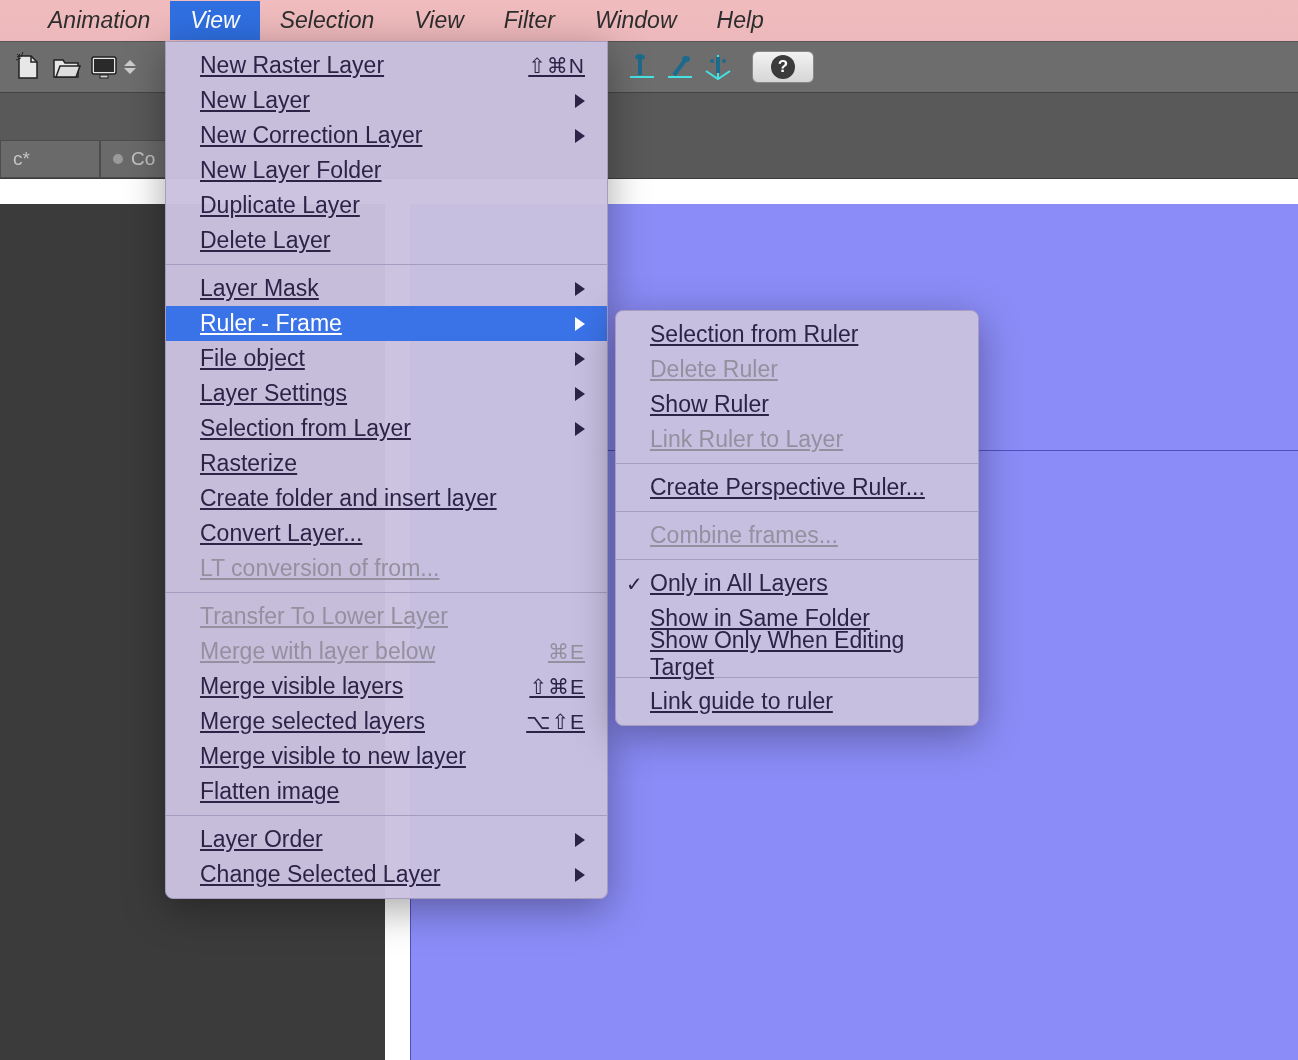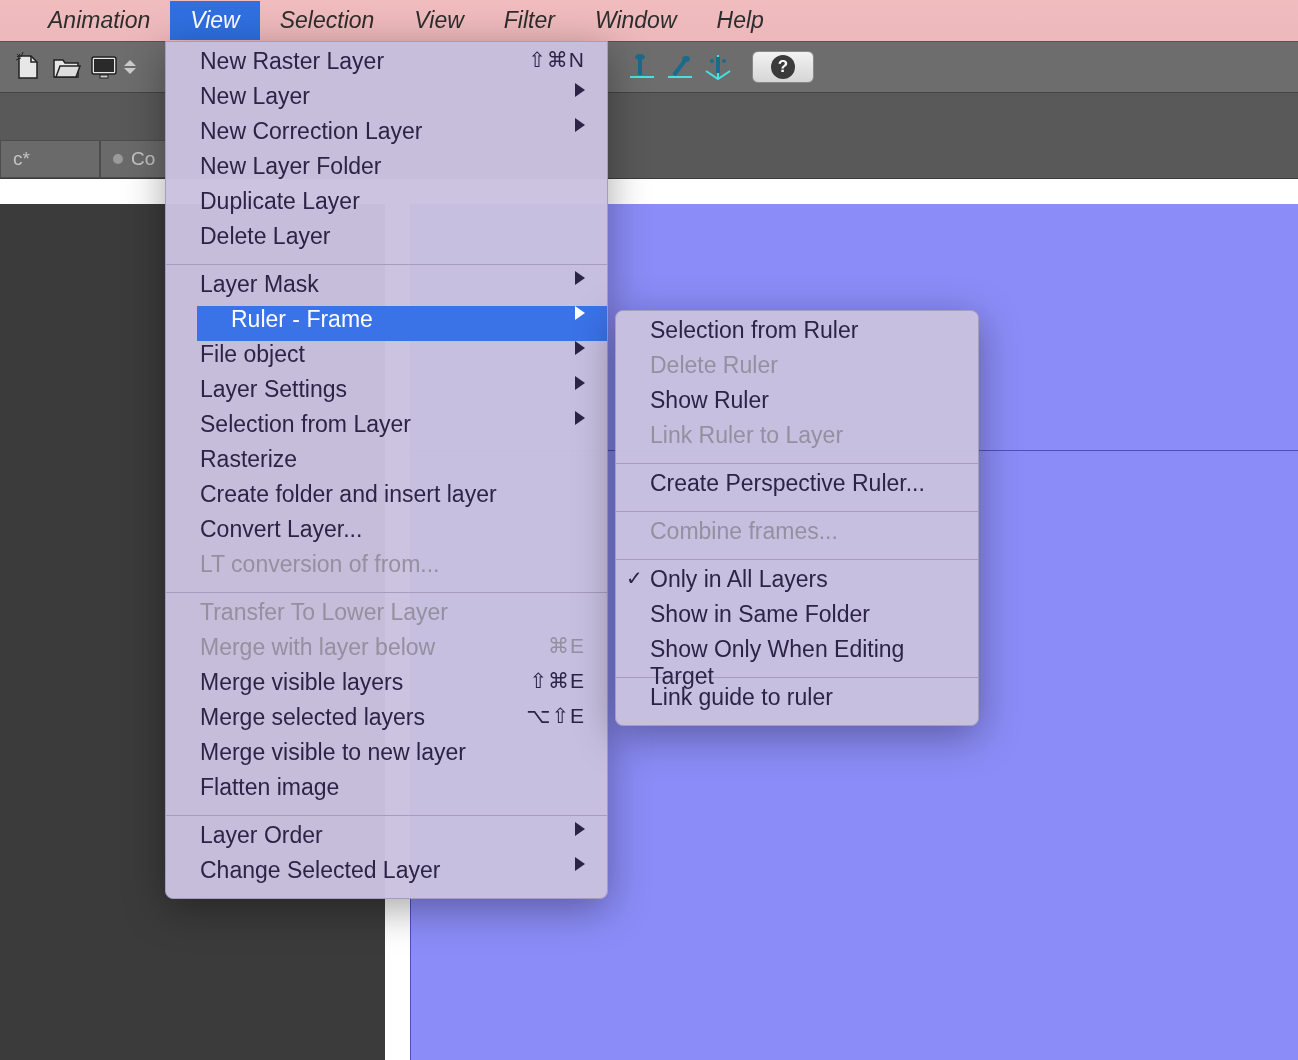--- a/index.html
+++ b/index.html
@@ -25,22 +25,22 @@
 
 .ruler-h { position:absolute; left:0; top:179px; width:1298px; height:25px; background:#fff; }
 .ruler-v { position:absolute; left:385px; top:204px; width:25px; height:856px; background:#fff; }
 .canvas { position:absolute; left:410px; top:204px; width:888px; height:856px; background:#8b8cf7; }
 .canvas .vline { position:absolute; left:0; top:0; width:0; height:100%; border-left:1px solid #4f4fc0; }
 .canvas .hline { position:absolute; left:0; top:246px; width:100%; height:0; border-top:1px solid #4f4fc0; }
 
 .menu { position:absolute; background:rgba(201,193,223,0.97); border:1px solid #a59cc0; border-radius:8px; box-shadow:0 10px 40px rgba(0,0,0,.35); padding:6px 0; font-size:23px; color:#2b2446; }
 .menu.main { left:165px; top:41px; width:443px; border-top-left-radius:0; border-top-right-radius:0; }
 .menu.sub { left:615px; top:310px; width:364px; }
-.menu .row { height:35px; display:flex; padding:0 22px 0 34px; position:relative; }
-.menu .row.sel { background:#3a72e8; color:#fff;margin-left:31px; }
+.menu .row { height:35px; display:flex; align-items:center; padding:0 22px 0 34px; position:relative;text-decoration:underline; }
+.menu .row.sel { background:#3a72e8; color:#fff; }
 .menu .row.dis { color:#94909f; }
 .menu .row .arrow { margin-left:auto; width:0; height:0; border-top:7px solid transparent; border-bottom:7px solid transparent; border-left:10px solid #2b2446; }
 .menu .row.sel .arrow { border-left-color:#fff; }
 .menu .row .sc { margin-left:auto; font-size:21px; letter-spacing:1px; }
 .menu .row.dis .sc { color:#94909f; }
 .menu .row .chk { position:absolute; left:10px; font-size:20px; }
 .menu .sep { height:1px; background:#a59cc0; margin:6px 0; }
 
 svg { display:block; }
 </style>

